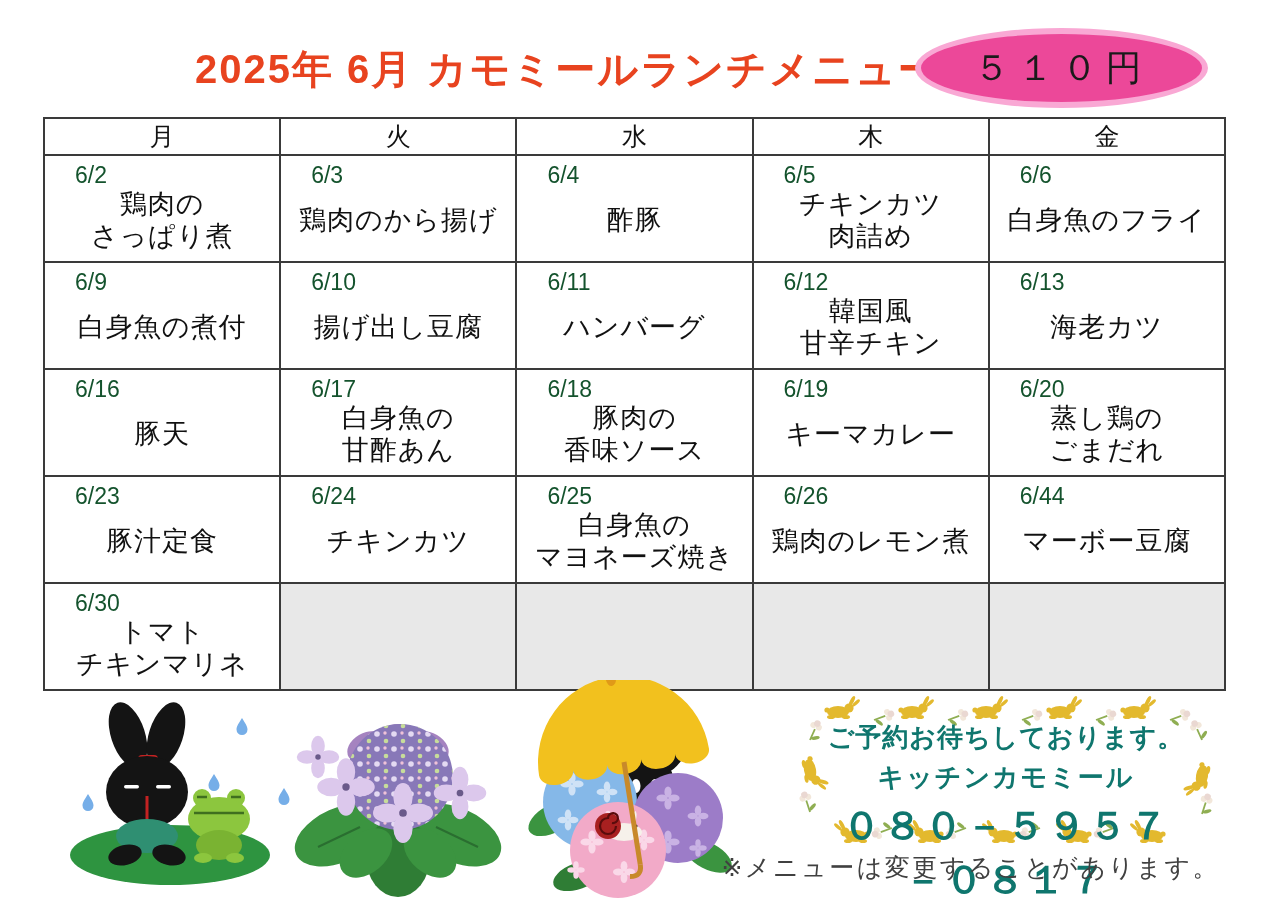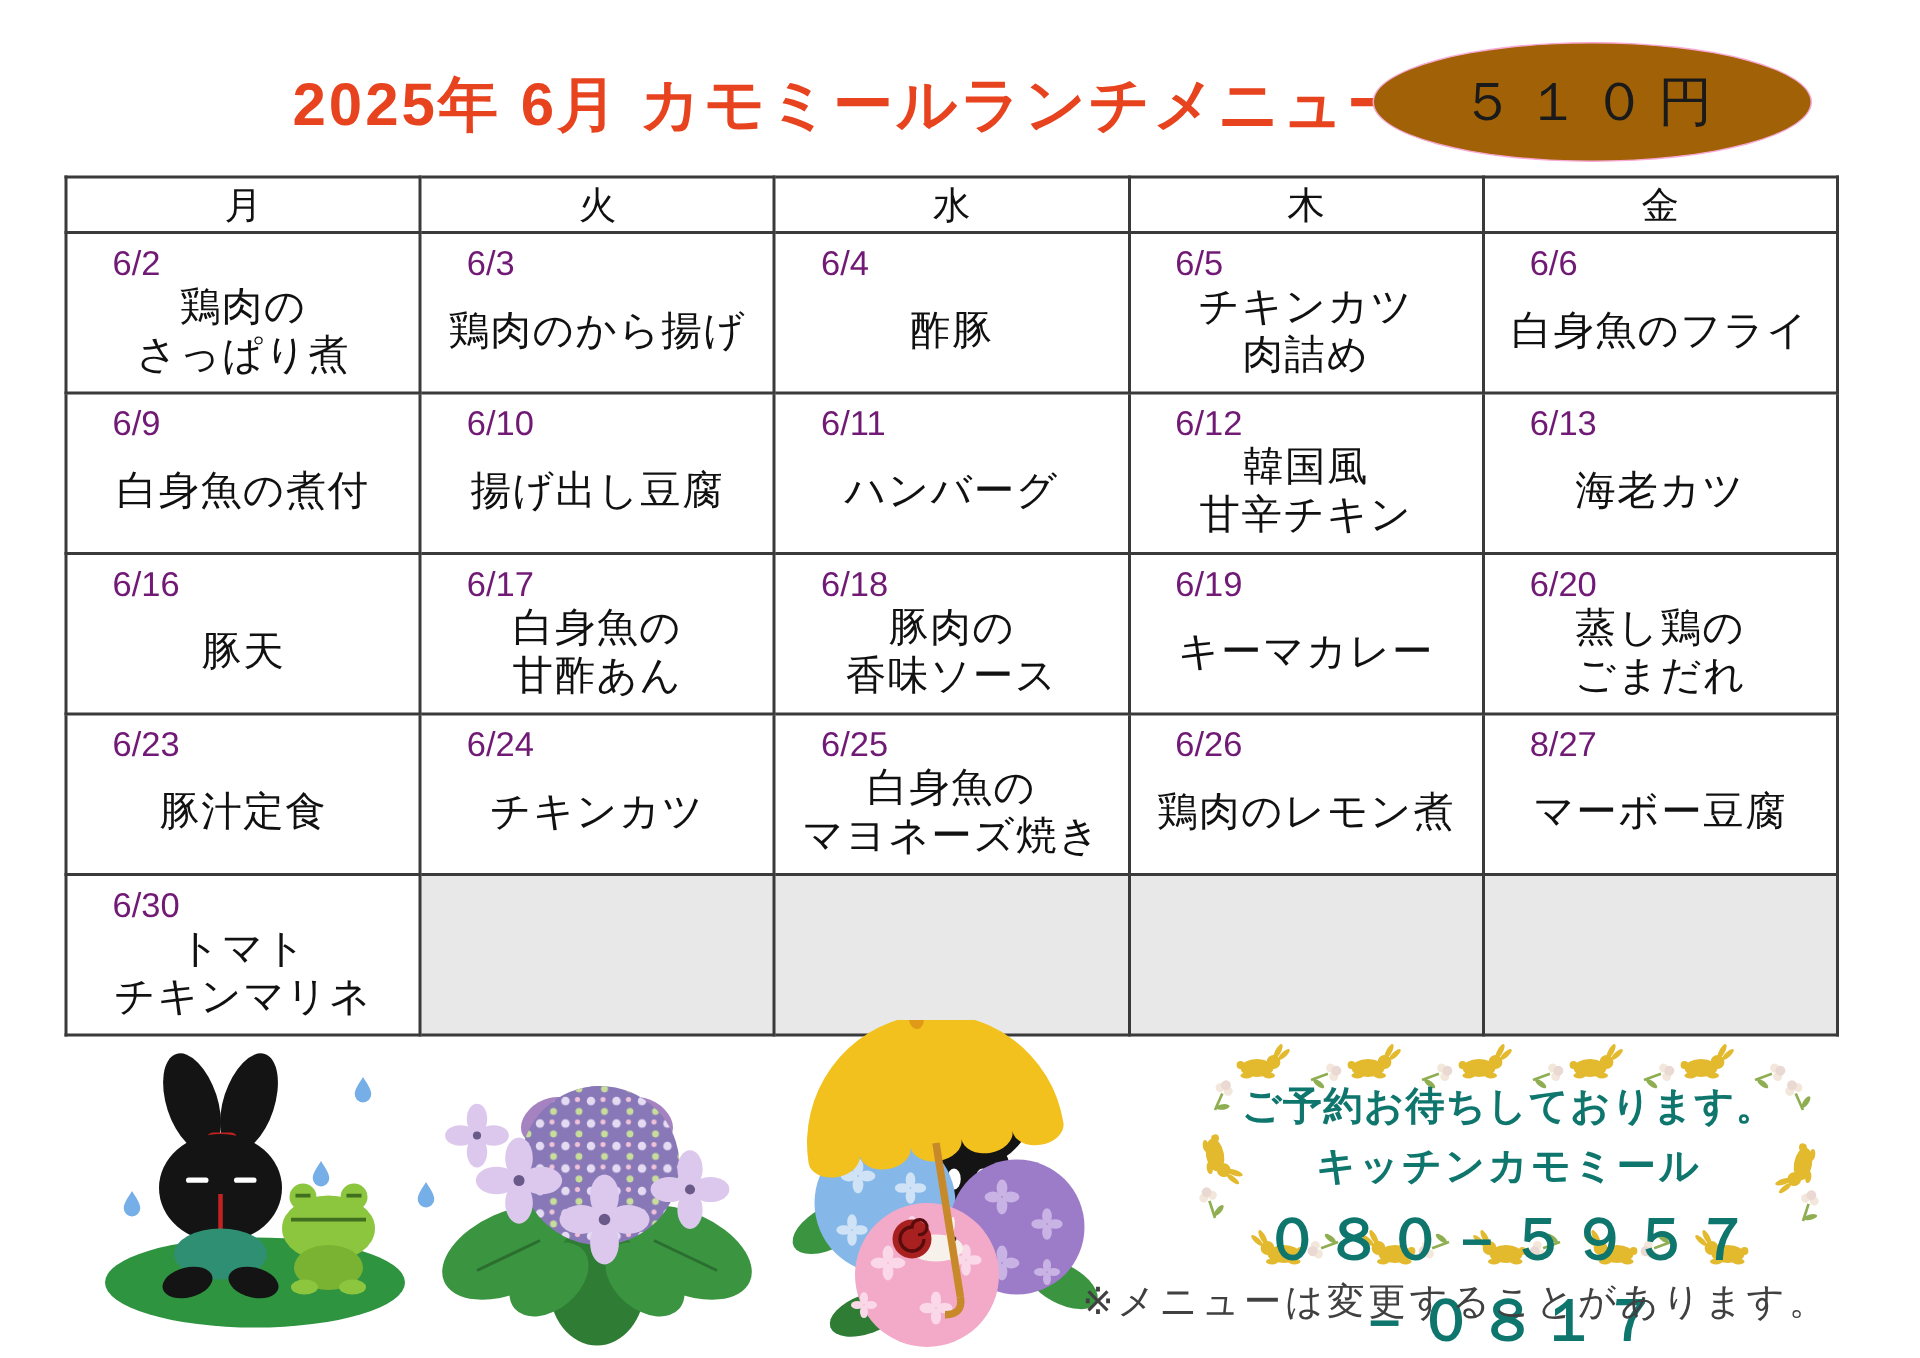--- a/index.html
+++ b/index.html
@@ -8,35 +8,35 @@
   .page { position:relative; width:1280px; height:905px; background:#fff; overflow:hidden; }
 
   
   .title {
     position:absolute; left:195px; top:42px; width:645px;
     text-align:center; font-size:40px; font-weight:bold;
     color:#e8431f; letter-spacing:2px; white-space:nowrap;
   }
   .price-oval {
     position:absolute; left:915px; top:28px; width:293px; height:80px;
-    border:1px solid #f9a8d4; border-radius:50%;
+    border:6px solid #f9a8d4; border-radius:50%;
     display:flex; align-items:center; justify-content:center;
-    font-size:36px; color:#1a1a1a; letter-spacing:8px; background:#a16207;
+    font-size:36px; color:#1a1a1a; letter-spacing:8px; background:#ec4899;
   }
 
   
   table.grid {
     position:absolute; left:43px; top:117px; width:1183px;
     border-collapse:collapse; table-layout:fixed;
   }
   table.grid th, table.grid td { border:2px solid #3a3a3a; background:#fff; }
   table.grid th { height:37px; font-size:25px; font-weight:normal; text-align:center; color:#111; }
   table.grid td { height:107px; vertical-align:top; padding:0; }
   table.grid td.empty { background:#e8e8e8; }
-  td .date { font-size:23px; color:#701a75; padding:7px 0 0 30px; line-height:1.1; }
+  td .date { font-size:23px; color:#14532d; padding:7px 0 0 30px; line-height:1.1; }
   td .menu {
     display:flex; align-items:center; justify-content:center;
     height:66px; text-align:center; font-size:27px; color:#111;
     white-space:pre-line; line-height:1.18; letter-spacing:1px;
   }
 
   
   .ill { position:absolute; }
   .ill1 { left:52px;  top:695px; width:248px; height:200px; }
   .ill2 { left:288px; top:685px; width:222px; height:214px; }
@@ -165,21 +165,21 @@
           <td>
             <div class="date">6/25</div>
             <div class="menu">白身魚の
 マヨネーズ焼き</div>
           </td>
           <td>
             <div class="date">6/26</div>
             <div class="menu">鶏肉のレモン煮</div>
           </td>
           <td>
-            <div class="date">8/27</div>
+            <div class="date">6/44</div>
             <div class="menu">マーボー豆腐</div>
           </td>
         </tr>
         <tr>
           <td>
             <div class="date">6/30</div>
             <div class="menu">トマト
 チキンマリネ</div>
           </td>
           <td class="empty"></td>

